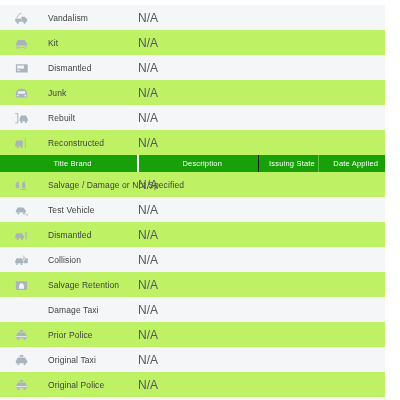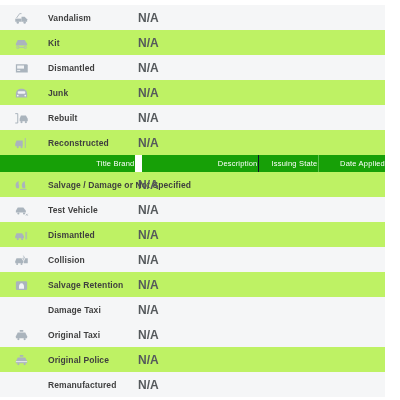--- a/index.html
+++ b/index.html
@@ -25,21 +25,20 @@
 
   .title-brand-table {
     width: 385px;
     border-collapse: collapse;
     table-layout: fixed;
   }
 
   
   .brand-row {
     height: 25px;
-    font-weight: bold;
   }
   .brand-row.row-shaded {
     background: #f5f6f7;
   }
   .brand-row.row-plain {
     background: #bef264;
   }
 
   .cell-icon {
     width: 30px;
@@ -78,34 +77,34 @@
   }
 
   
   .header-row {
     height: 17px;
     background: #17a007;
   }
   .header-row th {
     padding: 0;
     margin: 0;
-    text-align: right;
+    text-align: center;
     font-weight: normal;
     font-size: 7.5px;
     color: #ffffff;
     letter-spacing: 0.2px;
     vertical-align: middle;
     white-space: nowrap;
   }
   .header-row th.h-brand {
     padding-left: 8px;
   }
   .header-row th.h-desc {
     padding-left: 8px;
-    border-left: 7px solid #ffffff;
+    border-left: 2px solid #ffffff;
   }
   .header-row th.h-state {
     padding-left: 8px;
     border-left: 1px solid #0f172a;
   }
   .header-row th.h-date {
     padding-left: 8px;
     border-left: 1px solid #5cc24c;
   }
 
@@ -277,40 +276,53 @@
           <td class="cell-state"></td>
           <td class="cell-date"></td>
         </tr>
         <tr class="brand-row row-shaded">
           <td class="cell-icon"><span class="icon-blank"></span></td>
           <td class="cell-label">Damage Taxi</td>
           <td class="cell-desc">N/A</td>
           <td class="cell-state"></td>
           <td class="cell-date"></td>
         </tr>
-        <tr class="brand-row row-shaded">
-          <td class="cell-icon"><span class="veh-icon"><svg viewBox="0 0 24 22" xmlns="http://www.w3.org/2000/svg">
-                <rect x="9" y="3" width="6" height="2.6" rx="0.6" fill="#aab4bd"></rect>
-                <path d="M3 13 L6 7 H18 L21 13 V16 H3 Z" fill="#aab4bd"></path>
-                <circle cx="7" cy="17.5" r="1.8" fill="#aab4bd"></circle>
-                <circle cx="17" cy="17.5" r="1.8" fill="#aab4bd"></circle>
-              </svg></span></td>
-          <td class="cell-label">Original Taxi</td>
-          <td class="cell-desc">N/A</td>
-          <td class="cell-state"></td>
-          <td class="cell-date"></td>
-        </tr>
         <tr class="brand-row row-plain">
           <td class="cell-icon"><span class="veh-icon"><svg viewBox="0 0 24 22" xmlns="http://www.w3.org/2000/svg">
                 <rect x="9" y="3" width="6" height="2.6" rx="1" fill="#aab4bd"></rect>
                 <path d="M3 13 L6 7 H18 L21 13 V16 H3 Z" fill="#aab4bd"></path>
                 <rect x="3" y="13" width="18" height="1.4" fill="#f2f4f6"></rect>
                 <circle cx="7" cy="17.5" r="1.8" fill="#aab4bd"></circle>
                 <circle cx="17" cy="17.5" r="1.8" fill="#aab4bd"></circle>
               </svg></span></td>
+          <td class="cell-label">Prior Police</td>
+          <td class="cell-desc">N/A</td>
+          <td class="cell-state"></td>
+          <td class="cell-date"></td>
+        </tr>
+        <tr class="brand-row row-shaded">
+          <td class="cell-icon"><span class="veh-icon"><svg viewBox="0 0 24 22" xmlns="http://www.w3.org/2000/svg">
+                <rect x="9" y="3" width="6" height="2.6" rx="0.6" fill="#aab4bd"></rect>
+                <path d="M3 13 L6 7 H18 L21 13 V16 H3 Z" fill="#aab4bd"></path>
+                <circle cx="7" cy="17.5" r="1.8" fill="#aab4bd"></circle>
+                <circle cx="17" cy="17.5" r="1.8" fill="#aab4bd"></circle>
+              </svg></span></td>
+          <td class="cell-label">Original Taxi</td>
+          <td class="cell-desc">N/A</td>
+          <td class="cell-state"></td>
+          <td class="cell-date"></td>
+        </tr>
+        <tr class="brand-row row-plain">
+          <td class="cell-icon"><span class="veh-icon"><svg viewBox="0 0 24 22" xmlns="http://www.w3.org/2000/svg">
+                <rect x="9" y="3" width="6" height="2.6" rx="1" fill="#aab4bd"></rect>
+                <path d="M3 13 L6 7 H18 L21 13 V16 H3 Z" fill="#aab4bd"></path>
+                <rect x="3" y="13" width="18" height="1.4" fill="#f2f4f6"></rect>
+                <circle cx="7" cy="17.5" r="1.8" fill="#aab4bd"></circle>
+                <circle cx="17" cy="17.5" r="1.8" fill="#aab4bd"></circle>
+              </svg></span></td>
           <td class="cell-label">Original Police</td>
           <td class="cell-desc">N/A</td>
           <td class="cell-state"></td>
           <td class="cell-date"></td>
         </tr>
         <tr class="brand-row row-shaded">
           <td class="cell-icon"></td>
           <td class="cell-label">Remanufactured</td>
           <td class="cell-desc">N/A</td>
           <td class="cell-state"></td>

